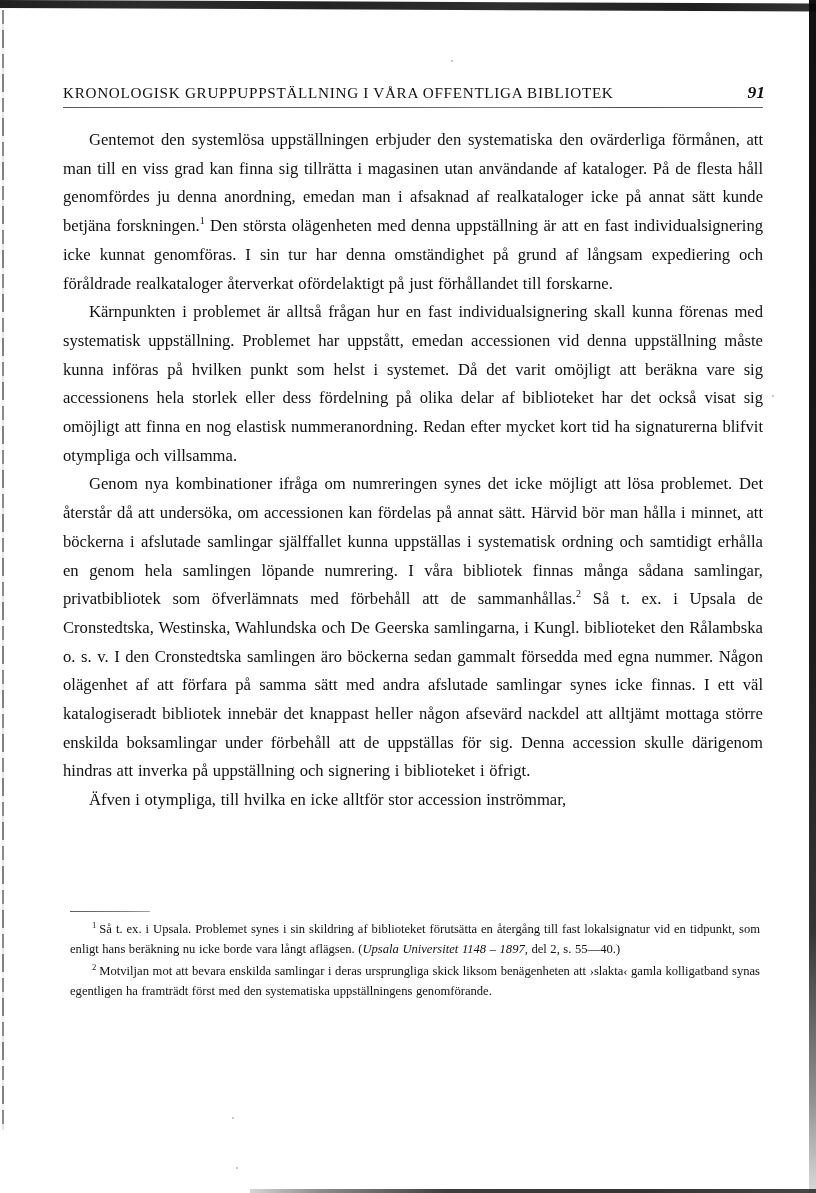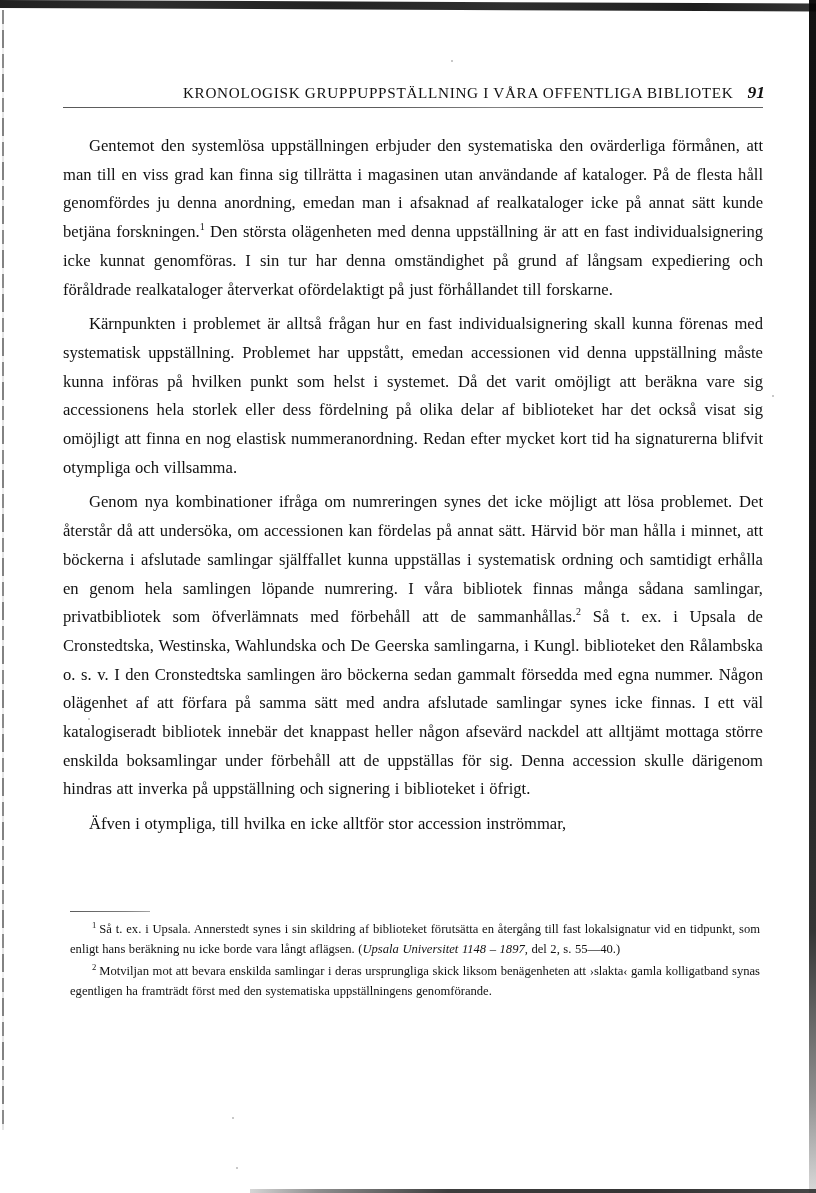--- a/index.html
+++ b/index.html
@@ -71,24 +71,25 @@
     left: 0; top: 0;
     width: 816px; height: 1193px;
   }
 
   .running-head {
     position: absolute;
     left: 63px; top: 82px;
     width: 702px;
     display: flex;
     align-items: baseline;
-    justify-content: flex-end;
+    justify-content: space-between;
     font-size: 15.2px;
     letter-spacing: 0.55px;
     white-space: nowrap;
+    gap: 30px;
   }
   .running-head .rh-title {
     font-variant: small-caps;
     text-transform: uppercase;
     font-size: 15.2px;
     letter-spacing: 0.7px;
   }
   .running-head .rh-page {
     font-size: 17.5px;
     font-weight: 700;
@@ -115,21 +116,21 @@
 
   .para {
     margin: 0;
     font-size: 16.6px;
     line-height: 28.7px;
     text-align: justify;
     text-justify: inter-word;
     word-spacing: 0.6px;
     hyphens: manual;
   }
-  .para.indent { text-indent: 26px; margin-top: 6px; }
+  .para.indent { text-indent: 26px; }
 
   .fn-ref {
     font-size: 10px;
     vertical-align: super;
     line-height: 0;
   }
 
   
   .fn-rule {
     position: absolute;
@@ -182,17 +183,17 @@
 
   <div class="textblock" id="body-text-block">
       <p class="para indent"><span>Gentemot den systemlösa uppställningen erbjuder den systematiska den ovärderliga förmånen, att man till en viss grad kan finna sig tillrätta i maga­sinen utan användande af kataloger.  På de flesta håll genomfördes ju denna anordning, emedan man i afsaknad af realkataloger icke på annat sätt kunde betjäna forskningen.</span><sup class="fn-ref">1</sup><span>  Den största olägenheten med denna uppställning är att en fast individualsignering icke kunnat genomföras.  I sin tur har denna omständighet på grund af långsam expediering och föråldrade realkataloger återverkat ofördelaktigt på just förhållandet till forskarne.</span></p>
       <p class="para indent"><span>Kärnpunkten i problemet är alltså frågan hur en fast individualsignering skall kunna förenas med systematisk uppställning.  Problemet har uppstått, emedan accessionen vid denna uppställning måste kunna införas på hvilken punkt som helst i systemet.  Då det varit omöjligt att beräkna vare sig accessionens hela storlek eller dess fördelning på olika delar af biblioteket har det också visat sig omöjligt att finna en nog elastisk nummeranordning. Redan efter mycket kort tid ha signaturerna blifvit otympliga och villsamma.</span></p>
       <p class="para indent"><span>Genom nya kombinationer ifråga om numreringen synes det icke möj­ligt att lösa problemet.  Det återstår då att undersöka, om accessionen kan fördelas på annat sätt.  Härvid bör man hålla i minnet, att böckerna i af­slutade samlingar själffallet kunna uppställas i systematisk ordning och sam­tidigt erhålla en genom hela samlingen löpande numrering.  I våra bibliotek finnas många sådana samlingar, privatbibliotek som öfverlämnats med för­behåll att de sammanhållas.</span><sup class="fn-ref">2</sup><span>  Så t. ex. i Upsala de Cronstedtska, Westin­ska, Wahlundska och De Geerska samlingarna, i Kungl. biblioteket den Rålambska o. s. v.  I den Cronstedtska samlingen äro böckerna sedan gam­malt försedda med egna nummer.  Någon olägenhet af att förfara på samma sätt med andra afslutade samlingar synes icke finnas.  I ett väl katalogi­seradt bibliotek innebär det knappast heller någon afsevärd nackdel att allt­jämt mottaga större enskilda boksamlingar under förbehåll att de uppställas för sig.  Denna accession skulle därigenom hindras att inverka på uppställ­ning och signering i biblioteket i öfrigt.</span></p>
       <p class="para indent"><span>Äfven i otympliga, till hvilka en icke alltför stor accession inströmmar,</span></p>
     </div>
 
   <div class="fn-rule"></div>
   <div class="footnotes" id="footnotes-block">
-      <p class="footnote"><sup class="fn-num">1</sup><span>Så t. ex. i Upsala.  Annerstedt synes i sin skildring af biblioteket förutsätta en återgång till fast lokalsignatur vid en tidpunkt, som enligt hans beräkning nu icke borde vara långt aflägsen.  (</span><i>Upsala Universitet 1148 – 1897</i><span>, del 2, s. 55—40.)</span></p>
+      <p class="footnote"><sup class="fn-num">1</sup><span>Så t. ex. i Upsala.  Problemet synes i sin skildring af biblioteket förutsätta en återgång till fast lokalsignatur vid en tidpunkt, som enligt hans beräkning nu icke borde vara långt aflägsen.  (</span><i>Upsala Universitet 1148 – 1897</i><span>, del 2, s. 55—40.)</span></p>
       <p class="footnote"><sup class="fn-num">2</sup><span>Motviljan mot att bevara enskilda samlingar i deras ursprungliga skick liksom be­nägenheten att ›slakta‹ gamla kolligatband synas egentligen ha framträdt först med den systematiska uppställningens genomförande.</span></p>
     </div>
 
 </div>
 
 </body></html>

